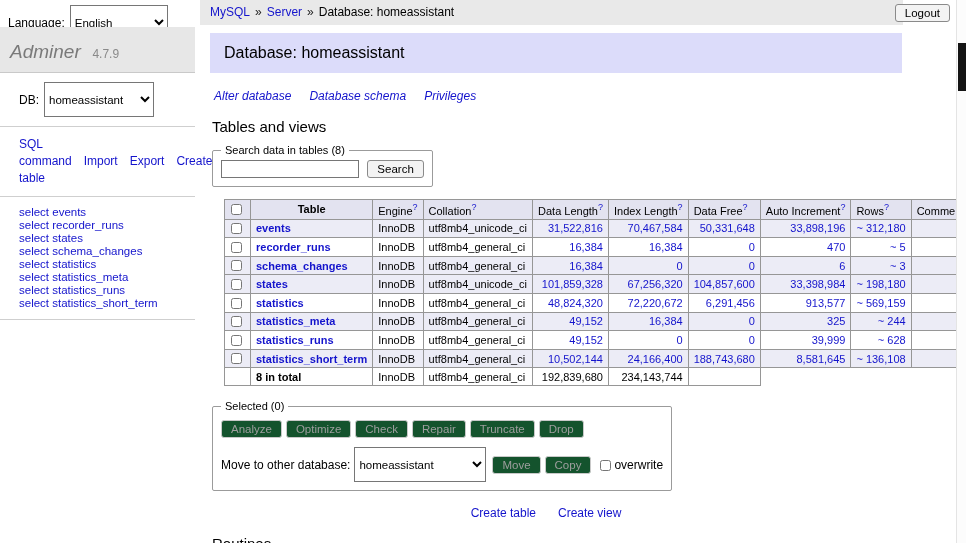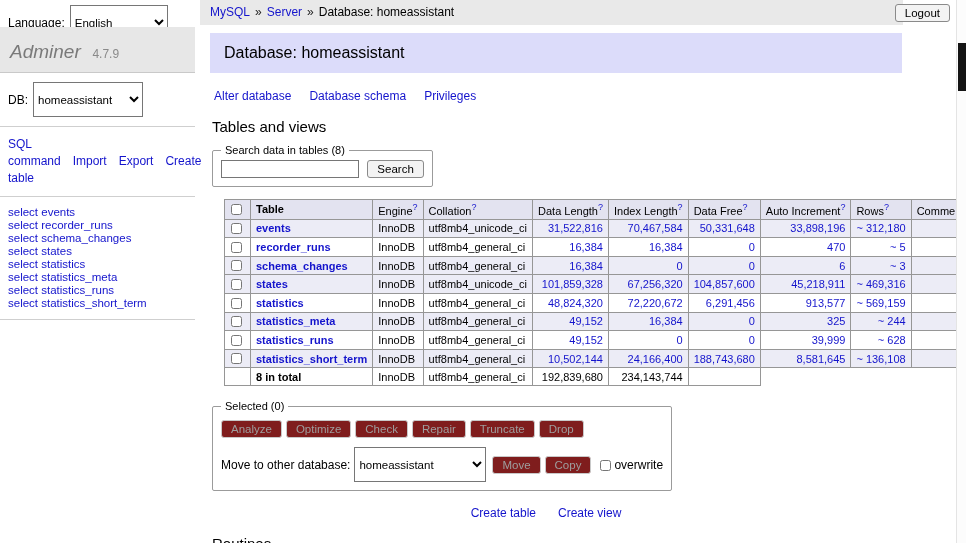--- a/index.html
+++ b/index.html
@@ -6,58 +6,58 @@
   html,body { margin:0; padding:0; }
   body {
     width:966px; height:543px; position:relative; overflow:hidden;
     background:#fff; color:#000;
     font-family:"Liberation Sans", sans-serif; font-size:12px;
   }
   a { color:#1414cc; text-decoration:none; cursor:pointer; }
 
   button, select, input { font-family:"Liberation Sans", sans-serif; font-size:11.5px; }
   .btn { background:#f3f3f3; border:1px solid #8a8a8a; border-radius:3px; padding:2px 9px; color:#000; }
-  .btn.disabled { color:#9e9e9e; border-color:#c9c9c9; background:#7f1d1d; }
+  .btn.disabled { color:#9e9e9e; border-color:#c9c9c9; background:#14532d; }
   select { border:1px solid #767676; background:#fff; height:35px; }
   input[type=checkbox] { width:11px; height:11px; margin:1px 3px 1px 1px; vertical-align:middle; }
 
   
   .lang-bar { position:absolute; top:5px; left:8px; }
   .lang-bar select { width:98px; margin-left:5px; }
   .breadcrumb { position:absolute; top:0; left:200px; width:703px; height:25px;
     background:#e9e9e9; line-height:25px; padding:0 10px; white-space:nowrap; }
   .bc-sep { margin:0 5px; color:#222; }
   .logout-btn { position:absolute; top:4px; right:16px; }
 
   
   .sidebar { position:absolute; top:27px; left:0; width:195px; }
   .sidebar h1 { margin:0; padding:9px 10px 8px; background:#e7e7e7; border-bottom:1px solid #c9c9c9; font-weight:normal; }
   .app-name { font-size:19px; font-style:italic; color:#7a7a7a; }
   .app-version { font-size:12px; color:#8a8a8a; margin-left:5px; }
-  .side-block { padding:9px 8px; border-bottom:1px solid #cfcfcf; }
+  .side-block { padding:9px 19px; border-bottom:1px solid #cfcfcf; }
   .db-row select { width:110px; margin-left:5px; }
   .s-link { margin-right:12px; line-height:17px; }
   .t-link { display:block; line-height:13px; font-size:11.5px; }
 
   
   .main { position:absolute; top:25px; left:210px; width:692px; }
   .db-title { margin:8px 0 0; background:#dcdcfa; padding:11px 14px; font-size:16px; font-weight:normal; }
   .nav-row { margin:16px 0 0 4px; }
-  .nav-link { margin-right:18px; }
+  .nav-link { margin-right:18px;font-style:italic; }
   h3 { font-size:15px; font-weight:normal; margin:15px 0 9px 2px; }
 
   fieldset { border:1px solid #9b9b9b; border-radius:2px; margin:0 0 0 2px; padding:4px 8px 8px; display:inline-block; }
   legend { font-size:11px; padding:0 4px; }
   .search-input { width:138px; height:18px; border:1px solid #767676; padding:1px 4px; margin-right:5px; }
 
   
   .tbl { border-collapse:collapse; margin:12px 0 0 14px; font-size:11px; }
   .tbl th, .tbl td { border:1px solid #969696; padding:2px 5px; height:18px; white-space:nowrap; }
   .tbl thead th { background:#e3e3f0; font-weight:normal; text-align:left; }
-  .tbl thead th.c-name { font-weight:bold; }
+  .tbl thead th.c-name { font-weight:bold; text-align:center; }
   .tbl thead th.c-check { background:#e3e3f0; }
   .c-check { width:20px; text-align:center; padding:0 3px; }
   .c-name { width:122px; } .c-engine { width:44px; } .c-coll { width:96px; }
   .c-dlen { width:68px; } .c-ilen { width:70px; } .c-dfree { width:62px; }
   .c-ainc { width:80px; } .c-rows { width:55px; } .c-comment { width:52px; }
   .num { text-align:right; }
   .tbl-name { font-weight:bold; }
   tr.shaded { background:#ececf6; }
   .total-label { font-weight:bold; }
   .no-border { border:none !important; background:#fff; }
@@ -93,22 +93,22 @@
     <span class="app-name">Adminer</span>
     <span class="app-version">4.7.9</span>
   </h1>
   <div class="side-block db-row">
     <span>DB:</span><select><option>homeassistant</option></select>
   </div>
   <div class="side-block"><a class="s-link" href="#">SQL command</a><a class="s-link" href="#">Import</a><a class="s-link" href="#">Export</a><a class="s-link" href="#">Create table</a></div>
   <div class="side-block">
       <a class="t-link" href="#">select events</a>
       <a class="t-link" href="#">select recorder_runs</a>
+      <a class="t-link" href="#">select states</a>
       <a class="t-link" href="#">select schema_changes</a>
-      <a class="t-link" href="#">select states</a>
       <a class="t-link" href="#">select statistics</a>
       <a class="t-link" href="#">select statistics_meta</a>
       <a class="t-link" href="#">select statistics_runs</a>
       <a class="t-link" href="#">select statistics_short_term</a>
     </div>
 </div>
 
 <div class="main">
   <h2 class="db-title">Database: homeassistant</h2>
 
@@ -177,22 +177,22 @@
           <td class="c-comment"></td>
         </tr>
         <tr class="shaded">
           <td class="c-check"><input type="checkbox" style=""></td>
           <td class="c-name"><a class="tbl-name" href="#">states</a></td>
           <td class="c-engine">InnoDB</td>
           <td class="c-coll">utf8mb4_unicode_ci</td>
           <td class="c-dlen num"><a href="#">101,859,328</a></td>
           <td class="c-ilen num"><a href="#">67,256,320</a></td>
           <td class="c-dfree num"><a href="#">104,857,600</a></td>
-          <td class="c-ainc num"><a href="#">45,218,911</a></td>
-          <td class="c-rows num"><a href="#">~ 469,316</a></td>
+          <td class="c-ainc num"><a href="#">33,398,984</a></td>
+          <td class="c-rows num"><a href="#">~ 198,180</a></td>
           <td class="c-comment"></td>
         </tr>
         <tr class="">
           <td class="c-check"><input type="checkbox" style=""></td>
           <td class="c-name"><a class="tbl-name" href="#">statistics</a></td>
           <td class="c-engine">InnoDB</td>
           <td class="c-coll">utf8mb4_general_ci</td>
           <td class="c-dlen num"><a href="#">48,824,320</a></td>
           <td class="c-ilen num"><a href="#">72,220,672</a></td>
           <td class="c-dfree num"><a href="#">6,291,456</a></td>

